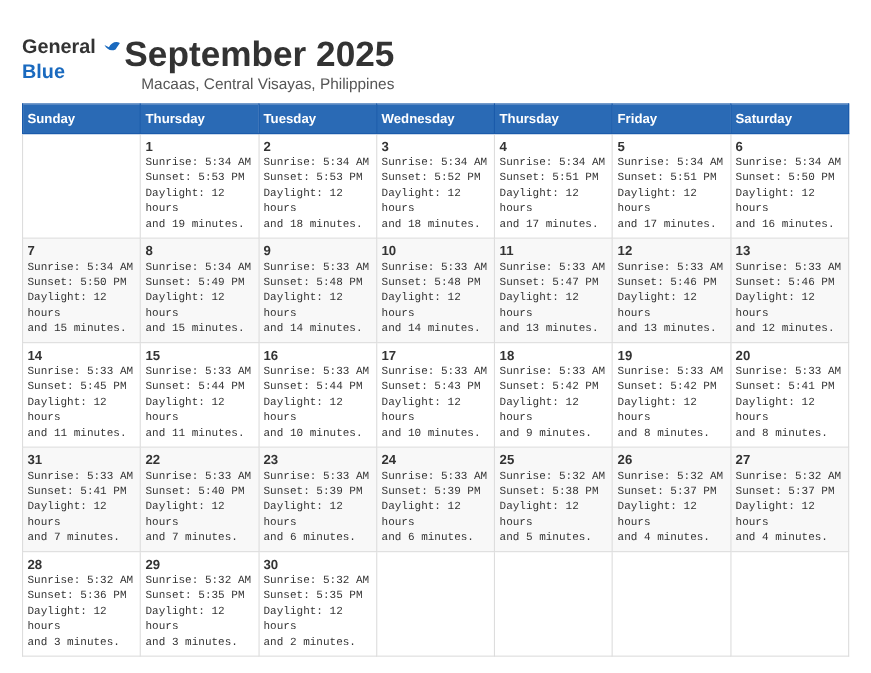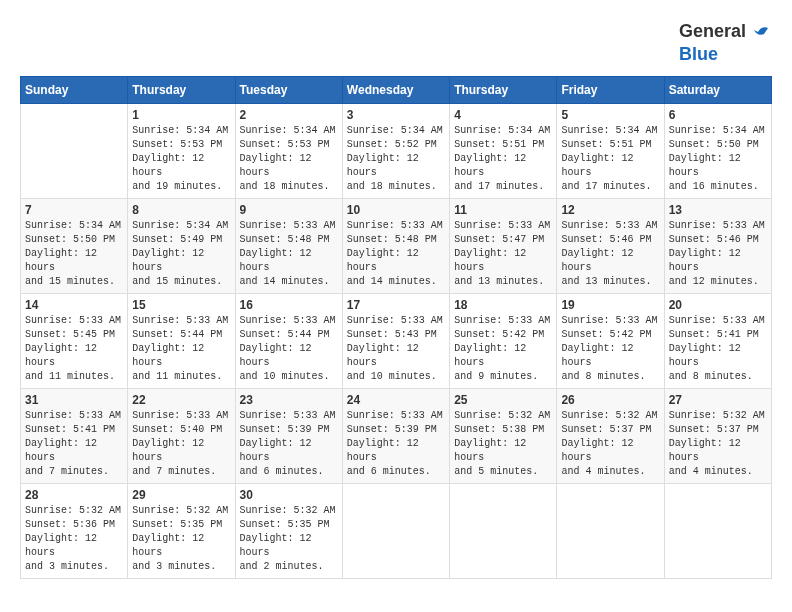--- a/index.html
+++ b/index.html
@@ -5,23 +5,24 @@
     * { box-sizing: border-box; margin: 0; padding: 0; }
     body {
       font-family: Arial, sans-serif;
       background: #fff;
       width: 792px;
       min-height: 612px;
       padding: 20px;
     }
     .header-area {
       display: flex;
-      justify-content: flex-end;
+      justify-content: flex-start;
       align-items: flex-start;
       margin-bottom: 10px;
+      margin-top: 11px;
     }
     .logo {
       display: flex;
       align-items: center;
     }
     .logo-text {
       font-size: 18px;
       font-weight: bold;
       line-height: 1.2;
     }
@@ -95,20 +96,24 @@
       <div class="logo-text">
         <span class="logo-general">General</span><svg class="logo-icon" viewBox="0 0 24 24" style="display:inline-block;vertical-align:middle;">
             <path d="M20 8 C16 6 12 8 10 12 L6 10 C8 14 12 16 16 14 L20 8Z" fill="#1a6abf"></path>
           </svg>
       </div>
       <div class="logo-text">
         <span class="logo-blue">Blue</span>
       </div>
     </div>
   </div>
+  <div class="title-area">
+    <div class="month-title">September 2025</div>
+    <div class="location-title">Macaas, Central Visayas, Philippines</div>
+  </div>
 </div>
 
 <table class="calendar">
   <thead>
     <tr>
     <th>Sunday</th>
         <th>Thursday</th>
         <th>Tuesday</th>
         <th>Wednesday</th>
         <th>Thursday</th>

